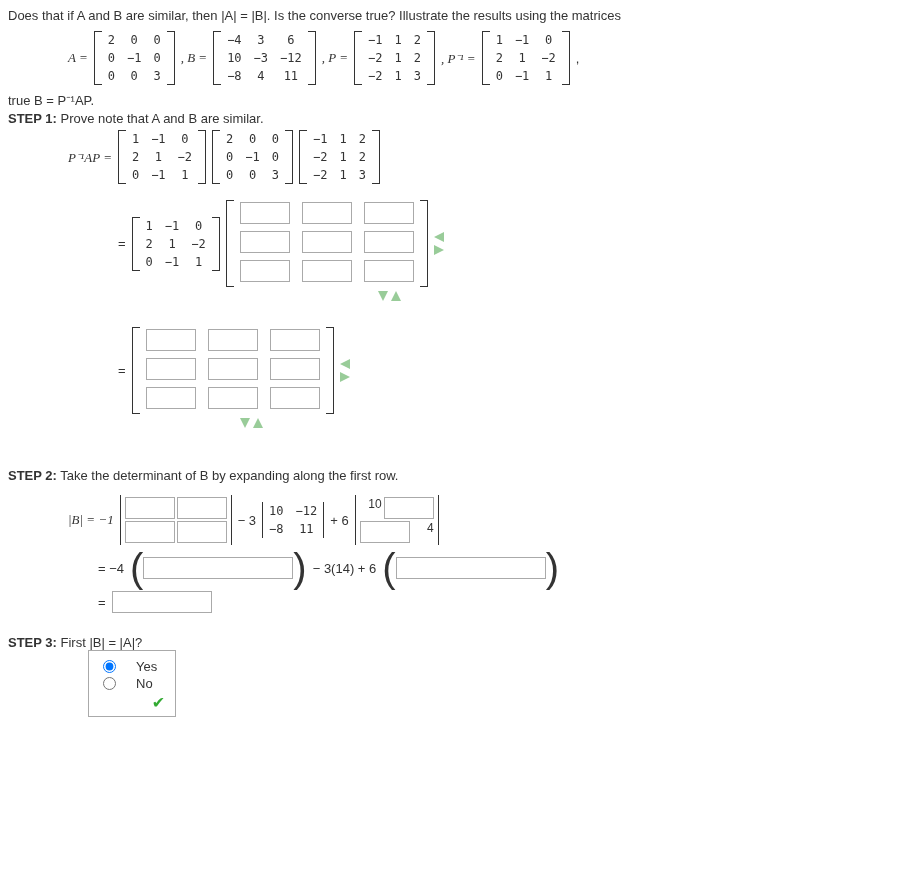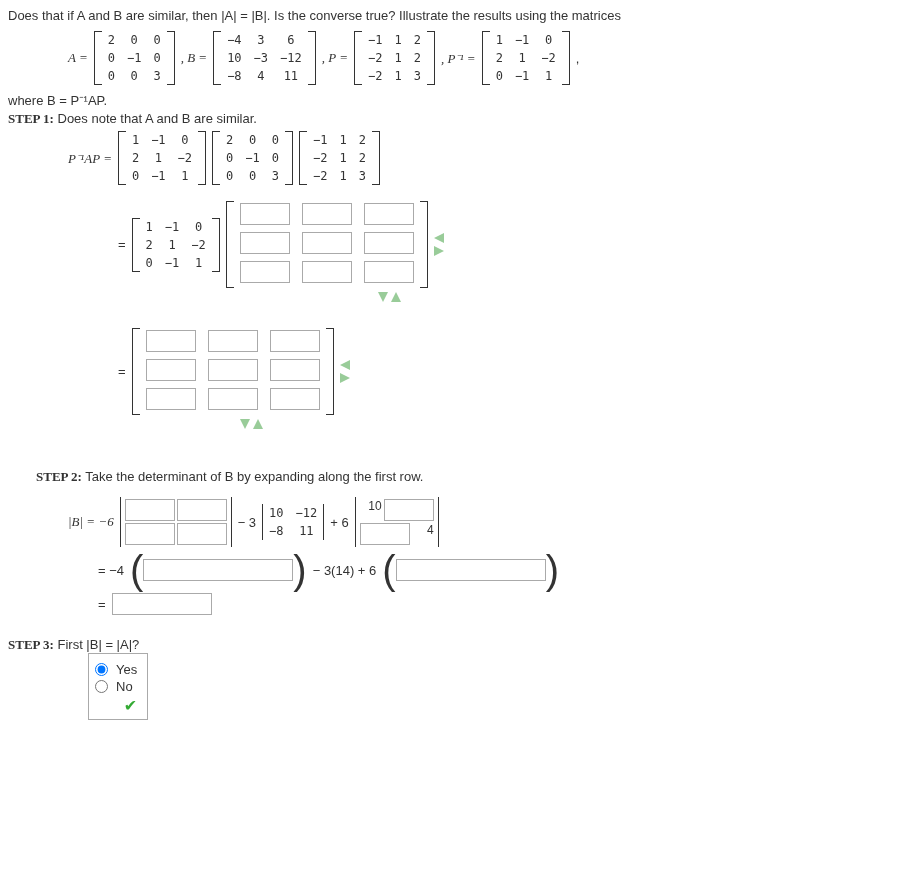--- a/index.html
+++ b/index.html
@@ -46,24 +46,24 @@
 .block2 { margin-left: 110px; }
 .arrow {
   width: 0; height: 0; border-style: solid;
 }
 .arrow-left { border-width: 5px 10px 5px 0; border-color: transparent #9c9 transparent transparent; }
 .arrow-right { border-width: 5px 0 5px 10px; border-color: transparent transparent transparent #9c9; }
 .arrow-up { border-width: 0 5px 10px 5px; border-color: transparent transparent #9c9 transparent; }
 .arrow-down { border-width: 10px 5px 0 5px; border-color: #9c9 transparent transparent transparent; }
 .arrow-stack-v { display:flex; flex-direction:column; gap:3px; }
 .arrow-stack-h { display:flex; gap:3px; }
-.step { font-weight: bold; font-family: Liberation Serif, serif; }
+.step { font-weight: bold; }
 .radio-box { display:inline-block; border:1px solid #aaa; padding:6px 10px 4px 6px; margin-left:80px; }
 .check { color:#3a3; font-size:16px; text-align:right;}
-label { display:flex; align-items:center; gap:8px; margin:2px 0; font-size:13px;}
+label { display:flex; align-items:center; gap:20px; margin:2px 8px; font-size:13px;}
 input[type=radio]{ margin:0; }
 .bigbracket {
   display:inline-flex; align-items:center; vertical-align:middle;
 }
 .bigbracket .bl, .bigbracket .br {
   font-size: 40px; line-height: 30px;
 }
 .mono { font-family: 'Times New Roman', serif; font-style: italic; }
 .minor-input-pair {
   display:inline-flex; flex-direction:column; gap:2px; vertical-align:middle;
@@ -170,24 +170,24 @@
             <td>−1</td>
             <td>1</td>
           </tr>
         </tbody>
       </table>
     <span class="bracket right"></span>
   </span>
   <span>,</span>
 </div>
 
-<div style="margin-top:6px;">where B = P⁻¹AP.</div>
+<div style="margin-top:6px;">true B = P⁻¹AP.</div>
 
 <div style="margin-top:2px;">
-  <span class="step">STEP 1:</span><span> Does note that A and B are similar.</span>
+  <span class="step">STEP 1:</span><span> Prove note that A and B are similar.</span>
 </div>
 
 <div class="row block">
   <span class="mono">P⁻¹AP =</span>
   <span class="matrix">
     <span class="bracket left"></span>
     <table class="mtable">
         <tbody>
           <tr>
             <td>1</td>
@@ -346,26 +346,26 @@
     <span class="arrow arrow-right"></span>
   </span>
 </div>
 <div class="row" style="margin-left:232px; margin-top:4px;">
   <span class="arrow-stack-h">
     <span class="arrow arrow-down"></span>
     <span class="arrow arrow-up"></span>
   </span>
 </div>
 
-<div style="margin-top:40px;margin-left:28px;">
+<div style="margin-top:40px;">
   <span class="step">STEP 2:</span><span> Take the determinant of B by expanding along the first row.</span>
 </div>
 
 <div class="row" style="margin-left:60px; margin-top:12px;">
-  <span class="mono">|B| = −6</span>
+  <span class="mono">|B| = −1</span>
   <span class="matrix">
     <span class="vbar"></span>
     <span class="minor-input-pair" style="padding:2px 4px;">
       <span class="minor-row">
           <span class="input narrow"></span>
           <span class="input narrow"></span>
         </span>
       <span class="minor-row">
           <span class="input narrow"></span>
           <span class="input narrow"></span>

